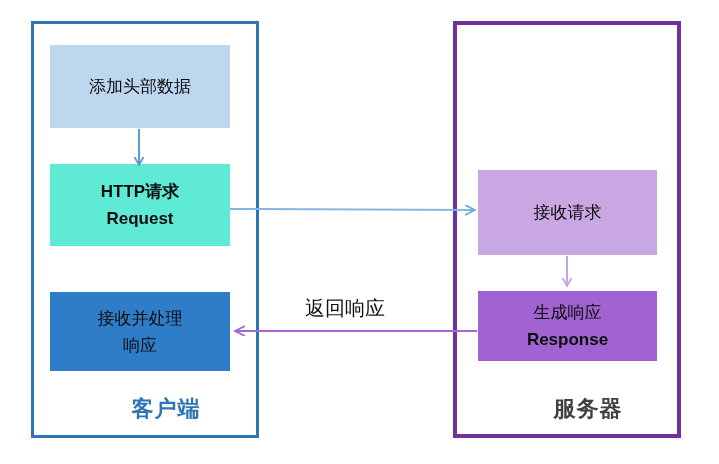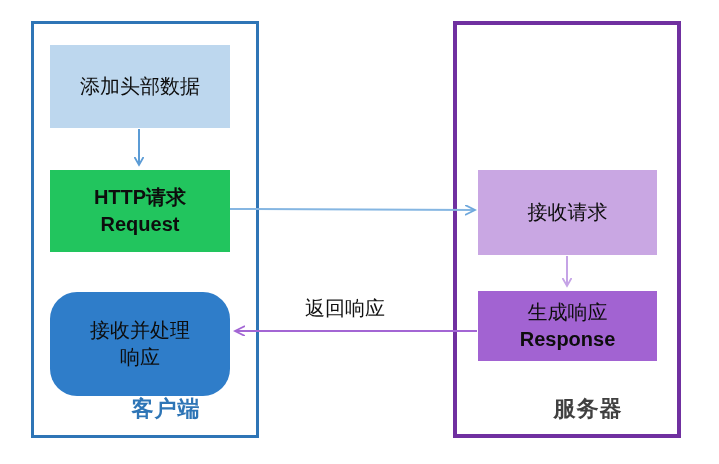--- a/index.html
+++ b/index.html
@@ -31,27 +31,27 @@
     border: 4px solid #7030A0;
   }
   .node {
     position: absolute;
     display: flex;
     flex-direction: column;
     justify-content: center;
     align-items: center;
     text-align: left;
     color: #0d0d0d;
-    font-size: 20px;
+    font-size: 17px;
     line-height: 27px;
   }
   .node .ln-bold { font-weight: bold; }
   .box-add-header       { left: 50px;  top: 45px;  width: 180px; height: 83px; background: #BDD7EE; }
-  .box-http-request     { left: 50px;  top: 170px; width: 180px; height: 82px; background: #22c55e; }
-  .box-receive-response { left: 50px;  top: 292px; width: 180px; height: 104px; background: #2F7DC9; border-radius: 27px; }
+  .box-http-request     { left: 50px;  top: 164px; width: 180px; height: 82px; background: #5eead4; }
+  .box-receive-response { left: 50px;  top: 292px; width: 180px; height: 79px; background: #2F7DC9; }
   .box-receive-request  { left: 478px; top: 170px; width: 179px; height: 85px; background: #C9A7E3; }
   .box-generate-response{ left: 478px; top: 291px; width: 179px; height: 70px; background: #A263D2; }
   .group-label {
     position: absolute;
     width: 268px;
     text-align: center;
     font-size: 22px;
     font-weight: bold;
     top: 394px;
     letter-spacing: 1px;

